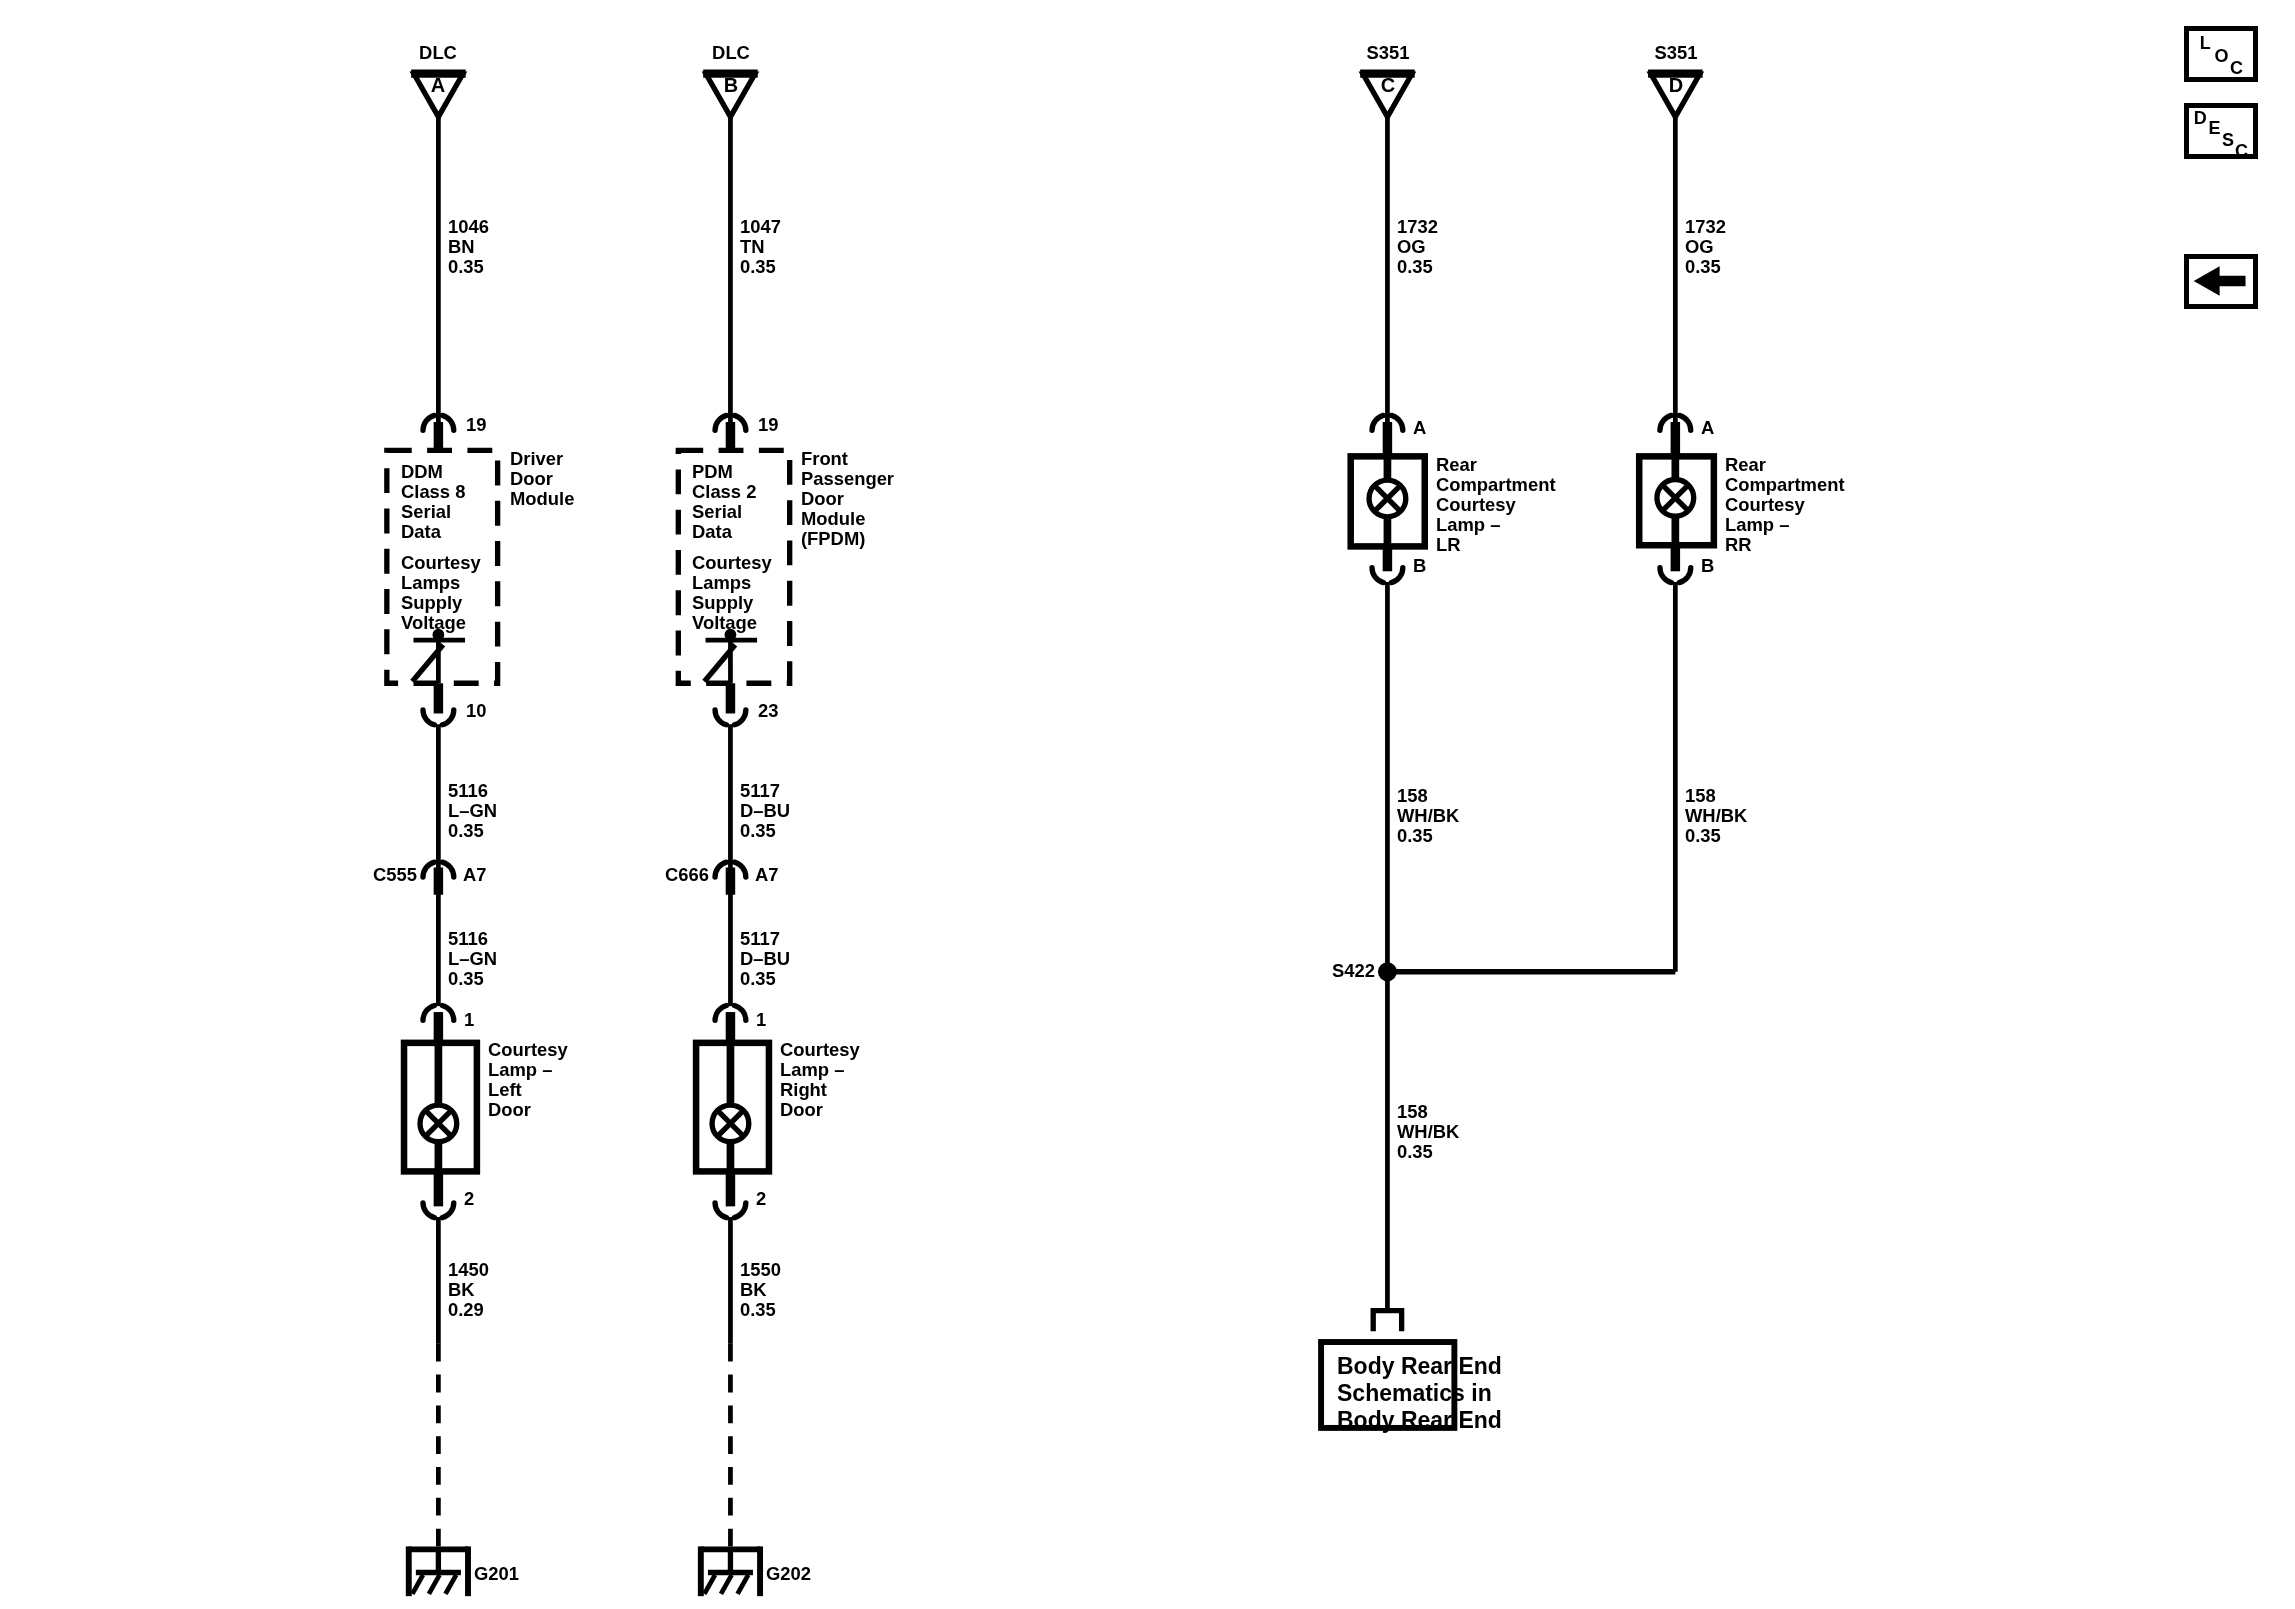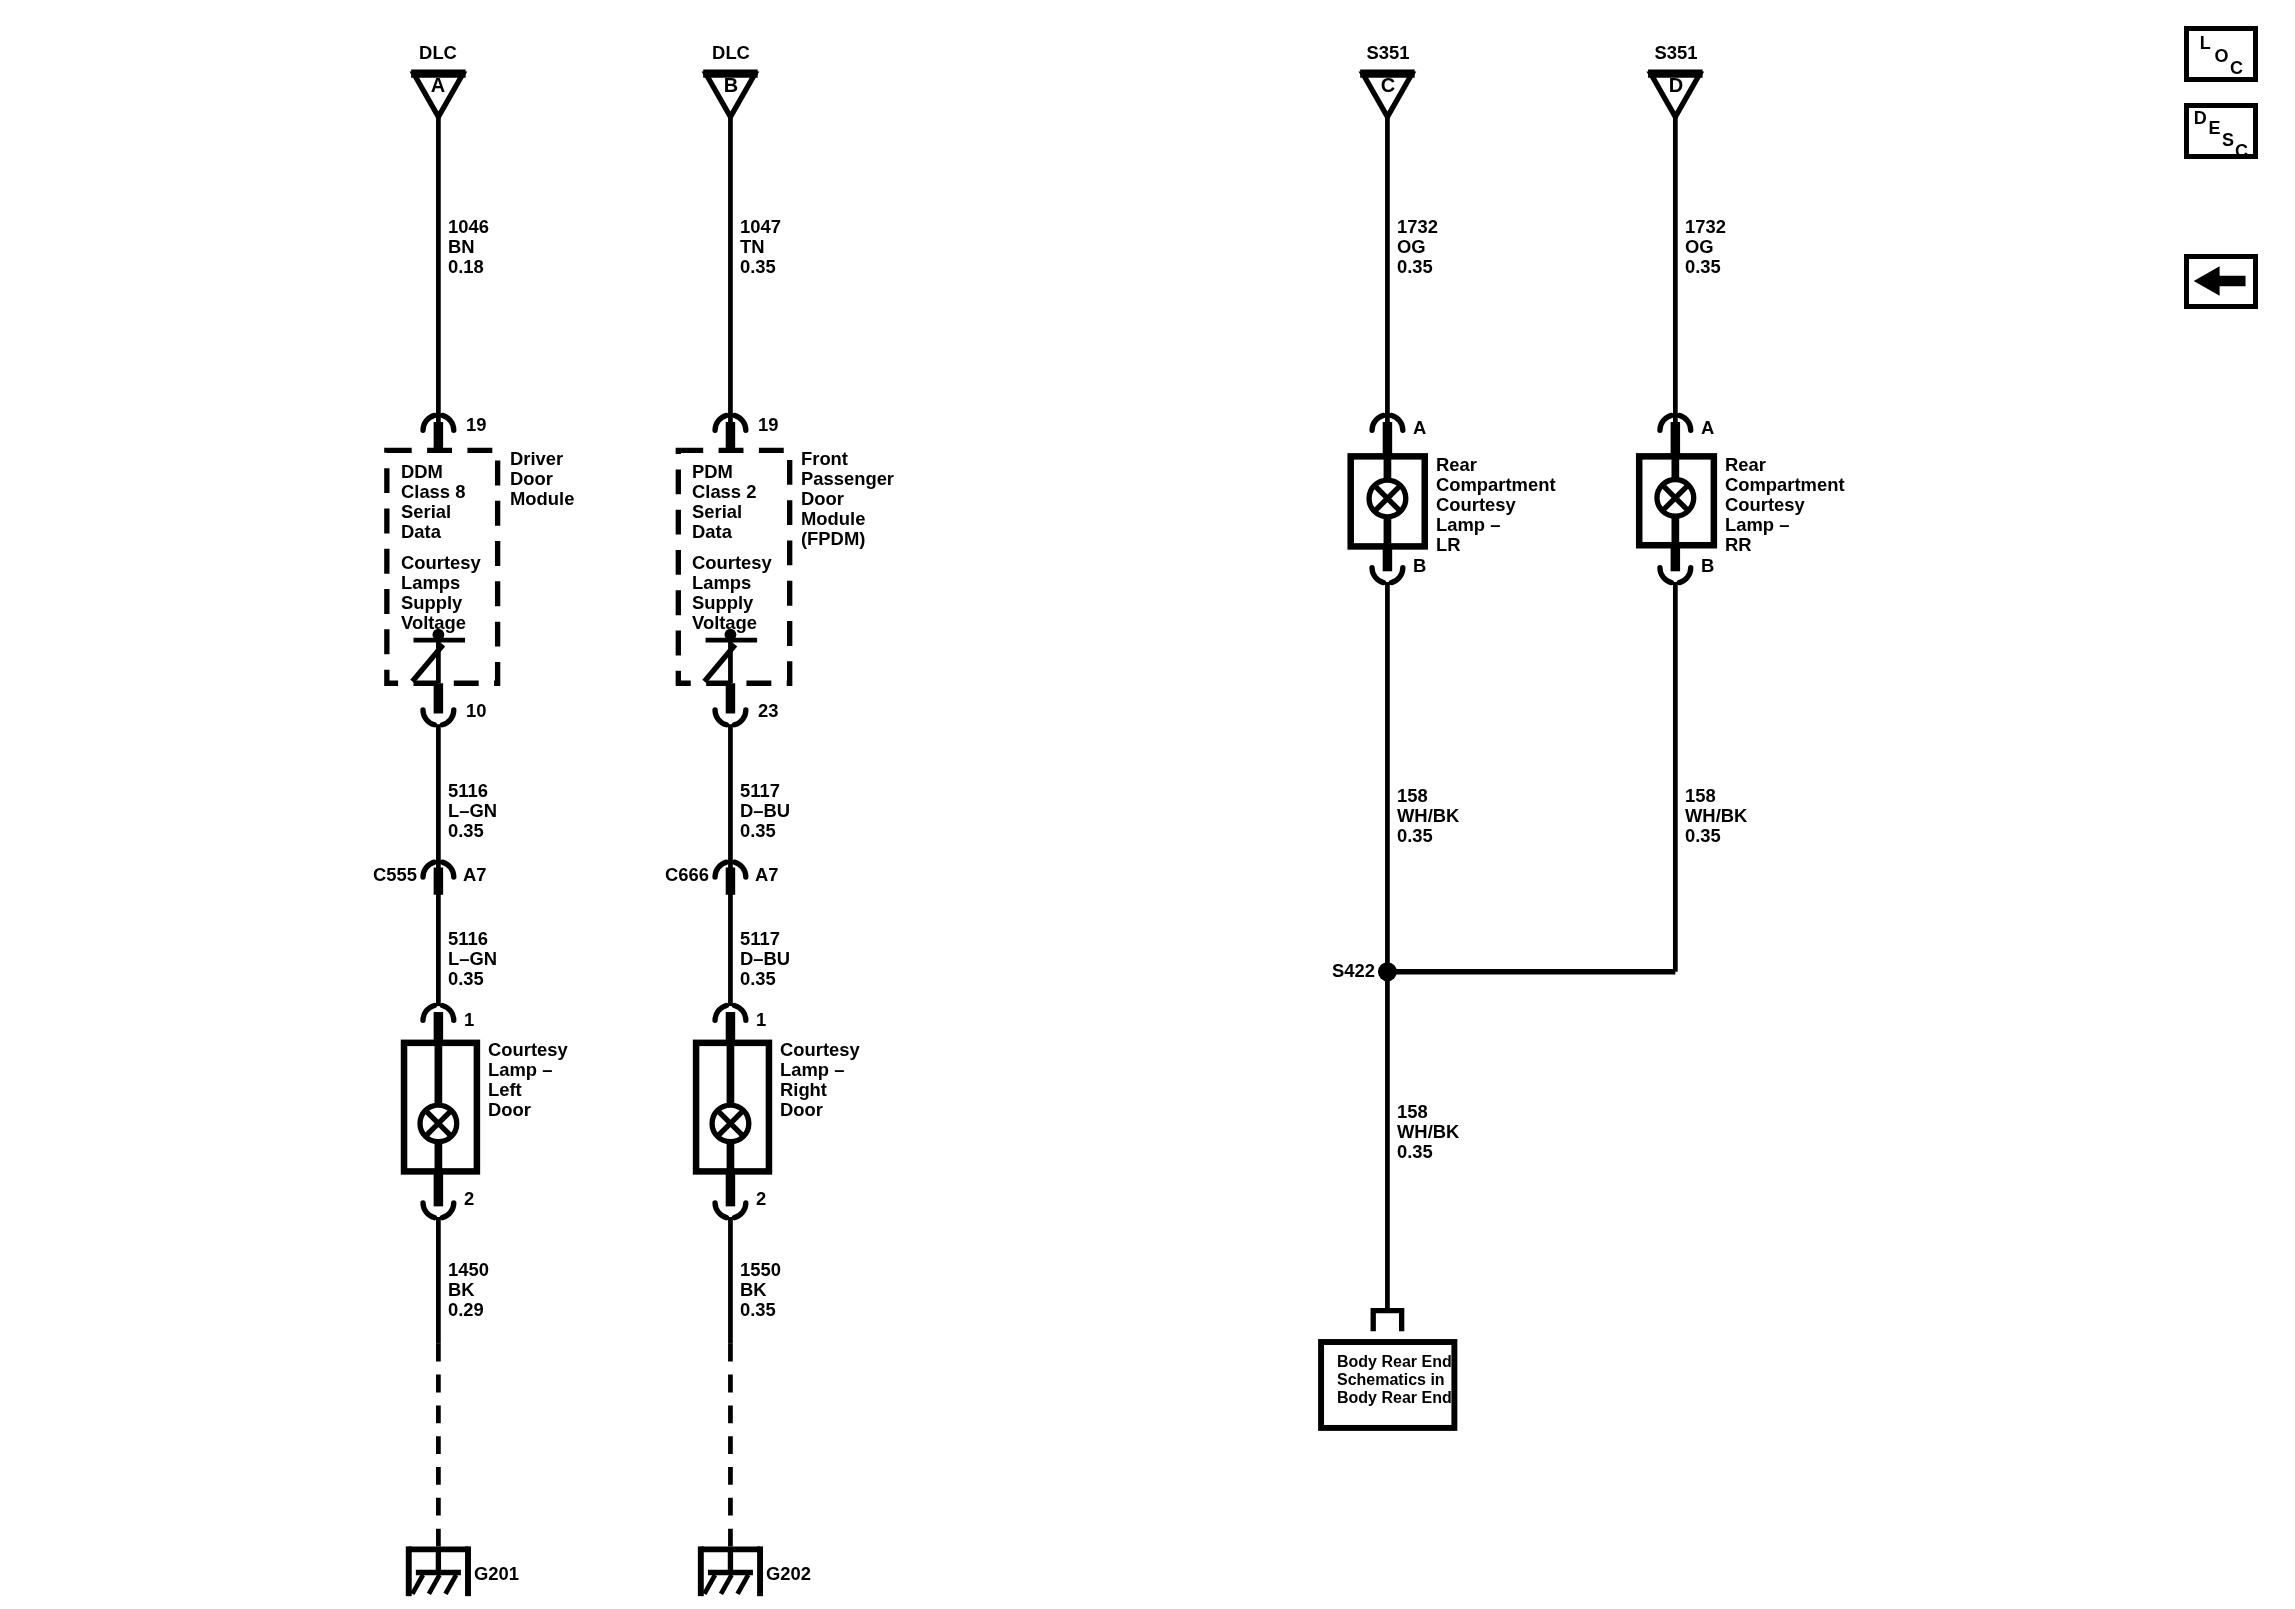--- a/index.html
+++ b/index.html
@@ -5,21 +5,21 @@
   html,body{margin:0;padding:0;background:#fff;}
   #stage{position:relative;width:2295px;height:1610px;background:#ffffff;overflow:hidden;
          font-family:"Liberation Sans", sans-serif;color:#000;}
   #diagram-svg{position:absolute;left:0;top:0;}
   .t{position:absolute;font-size:18.4px;line-height:20px;font-weight:bold;white-space:pre-line;}
   .ctr{transform:translateX(-50%);text-align:left;}
   .rt{text-align:right;}
   .tri-letter{font-size:20px;}
   .cbox{position:absolute;width:74px;border:5.3px solid #000;box-sizing:border-box;background:#fff;}
   .cletter{position:absolute;font-size:18px;font-weight:bold;line-height:18px;}
-  .box-label{font-size:16px;line-height:18px;}
+  .box-label{font-size:23px;line-height:27px;}
 </style>
 </head>
 <body>
 
 <div id="stage">
 
 <svg id="diagram-svg" width="2295" height="1610" viewBox="0 0 3874 2717">
   <g stroke="#000" fill="none">
 
     <g>
@@ -217,21 +217,21 @@
       <path d="M2802,958 A26,26 0 0 0 2821.3,983.1"></path>
       <path d="M2834.7,983.1 A26,26 0 0 0 2854,958"></path>
     </g>
   </g>
 </svg>
 
 <div class="t ctr" style="left:438px;top:43px">DLC</div>
 <div class="t ctr tri-letter" style="left:438px;top:75px">A</div>
 <div class="t" style="left:448px;top:217px">1046
 BN
-0.18</div>
+0.35</div>
 <div class="t" style="left:466px;top:415px">19</div>
 <div class="t" style="left:401px;top:462px">DDM
 Class 8
 Serial
 Data</div>
 <div class="t" style="left:401px;top:553px">Courtesy
 Lamps
 Supply
 Voltage</div>
 <div class="t" style="left:510px;top:449px">Driver

